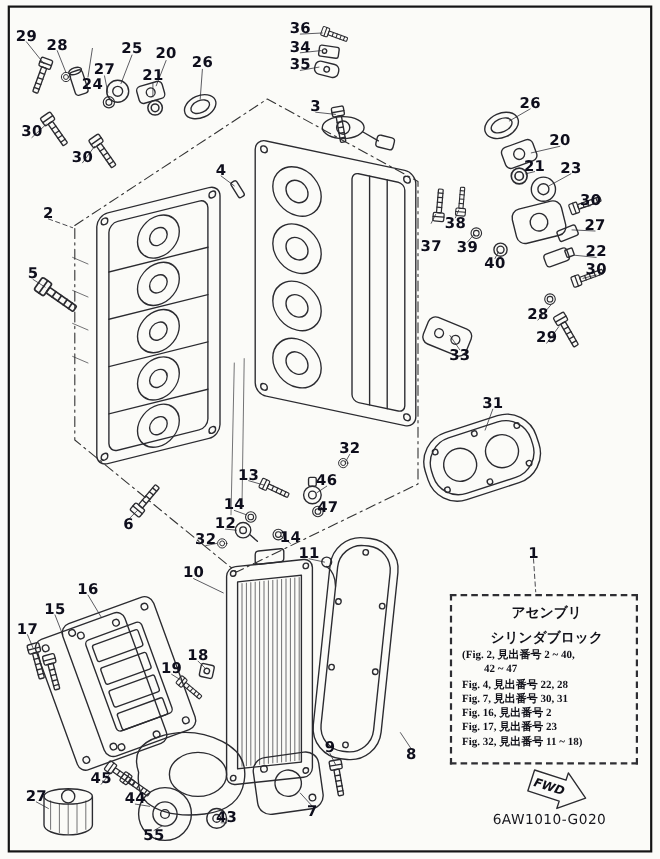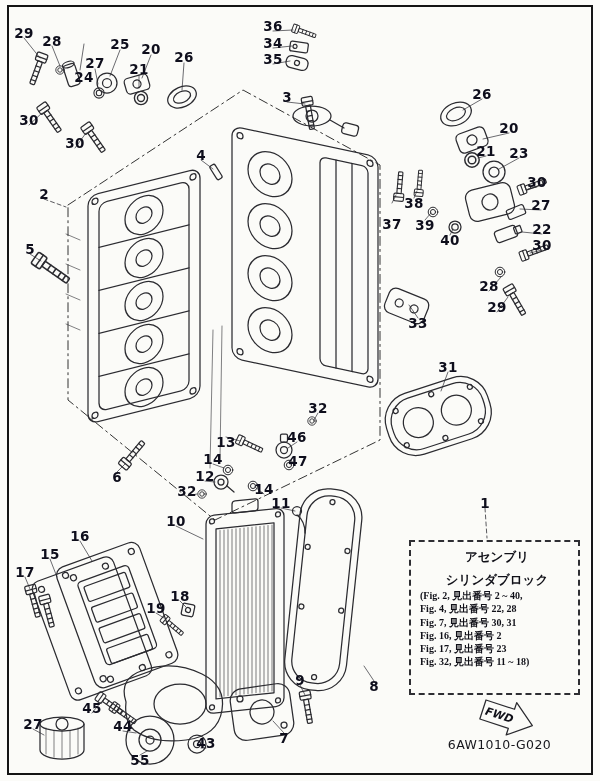--- a/index.html
+++ b/index.html
@@ -301,20 +301,21 @@
     <path d="M0,0 H30 V-7 L52,10 30,27 V20 H0 Z"></path>
     <text x="3" y="14">FWD</text>
   </g>
 </svg>
 
 <div class="infobox">
   <div class="t t2">アセンブリ</div>
   <div class="t">シリンダブロック</div>
   <div id="infobox-lines">
       <div class="infobox-line">(Fig. 2, 見出番号 2 ~ 40,</div>
+      <div class="infobox-line">        42 ~ 47</div>
       <div class="infobox-line">Fig. 4, 見出番号 22, 28</div>
       <div class="infobox-line">Fig. 7, 見出番号 30, 31</div>
       <div class="infobox-line">Fig. 16, 見出番号 2</div>
       <div class="infobox-line">Fig. 17, 見出番号 23</div>
       <div class="infobox-line">Fig. 32, 見出番号 11 ~ 18)</div>
     </div>
 </div>
 
 <div id="callout-layer">
     <div class="callout" style="left: 24px; top: 33px;">29</div>
@@ -344,21 +345,21 @@
     <div class="callout" style="left: 425px; top: 225px;">39</div>
     <div class="callout" style="left: 542px; top: 229px;">22</div>
     <div class="callout" style="left: 450px; top: 240px;">40</div>
     <div class="callout" style="left: 542px; top: 245px;">30</div>
     <div class="callout" style="left: 30px; top: 249px;">5</div>
     <div class="callout" style="left: 489px; top: 286px;">28</div>
     <div class="callout" style="left: 497px; top: 307px;">29</div>
     <div class="callout" style="left: 418px; top: 323px;">33</div>
     <div class="callout" style="left: 448px; top: 367px;">31</div>
     <div class="callout" style="left: 318px; top: 408px;">32</div>
-    <div class="callout" style="left: 226px; top: 432px; margin-top: 10px;">13</div>
+    <div class="callout" style="left: 226px; top: 432px;">13</div>
     <div class="callout" style="left: 297px; top: 437px;">46</div>
     <div class="callout" style="left: 213px; top: 459px;">14</div>
     <div class="callout" style="left: 298px; top: 461px;">47</div>
     <div class="callout" style="left: 205px; top: 476px;">12</div>
     <div class="callout" style="left: 117px; top: 477px;">6</div>
     <div class="callout" style="left: 264px; top: 489px;">14</div>
     <div class="callout" style="left: 187px; top: 491px;">32</div>
     <div class="callout" style="left: 281px; top: 503px;">11</div>
     <div class="callout" style="left: 485px; top: 503px;">1</div>
     <div class="callout" style="left: 176px; top: 521px;">10</div>

